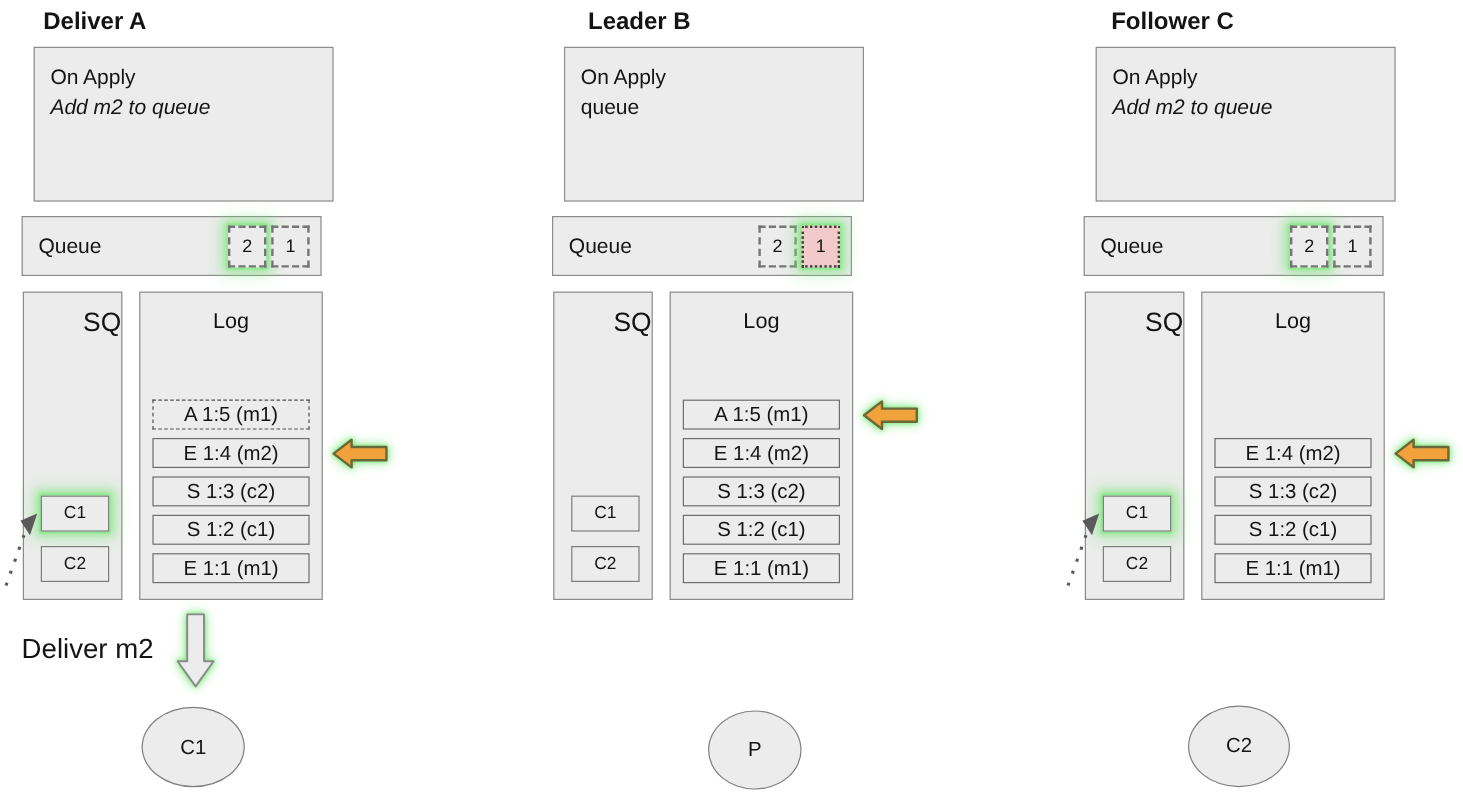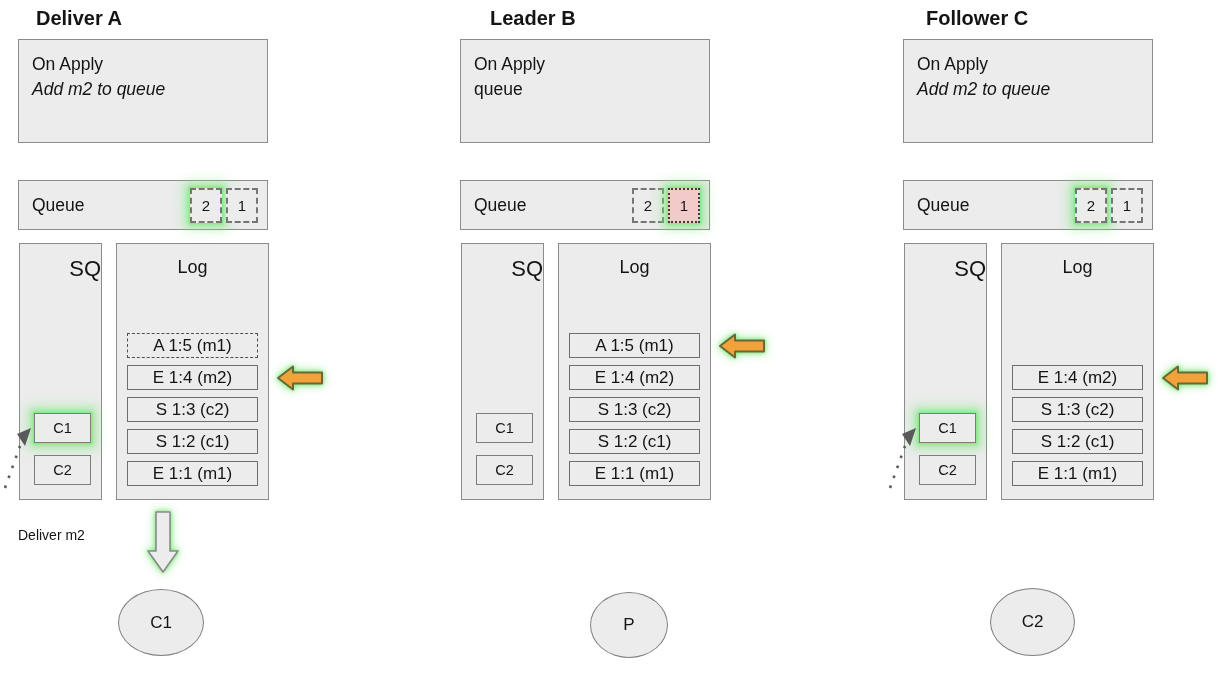--- a/index.html
+++ b/index.html
@@ -8,21 +8,21 @@
     font-family:"Liberation Sans", sans-serif; color:#141414; overflow:hidden;
   }
   .column { position:absolute; top:0; height:673px; width:250px; }
   #col-a { left:18px; } #col-b { left:460px; } #col-c { left:903px; }
 
   .col-title { position:absolute; top:7px; margin:0; font-size:20px; font-weight:700; white-space:nowrap; }
   #col-a .col-title { left:18px; } #col-b .col-title { left:30px; } #col-c .col-title { left:23px; }
 
   .panel { position:absolute; box-sizing:border-box; background:#ececec; border:1.4px solid #8c8c8c; }
 
-  .on-apply { left:0; top:39px; width:250px; height:104px; padding:12px 8px 1px 13px; font-size:17.5px; line-height:25px; }
+  .on-apply { left:10px; top:39px; width:250px; height:129px; padding:12px 8px 1px 13px; font-size:17.5px; line-height:25px; }
   .oa-line { white-space:nowrap; }
   .italic { font-style:italic; }
 
   .queue { left:0; top:180px; width:250px; height:50px; display:flex; align-items:center; }
   .queue-label { margin-left:13px; font-size:17.5px; flex:1; }
   .queue-items { display:flex; gap:4px; margin-right:9px; }
   .qitem { width:32px; height:35px; box-sizing:border-box; display:flex; align-items:center;
            justify-content:center; font-size:15px; background:#ececec; }
   .q-dashed { border:2px dashed #757575; }
   .q-pink { border:2px dotted #3c3c3c; background:#f3caca; }
@@ -43,21 +43,21 @@
   .e-dashed { border:1.6px dashed #4f4f4f; }
 
   .orange-arrow { position:absolute; left:259px; overflow:visible;
     filter:drop-shadow(0 0 2px rgba(110,230,110,.95)) drop-shadow(0 0 5px rgba(110,230,110,.65)); }
   #col-a .orange-arrow { top:365px; }
   #col-b .orange-arrow { top:333px; }
   #col-c .orange-arrow { top:365px; }
 
   .dotted-arrow { position:absolute; left:-16px; top:424px; overflow:visible; }
 
-  .deliver-label { position:absolute; left:0; top:527px; font-size:14px; white-space:nowrap; }
+  .deliver-label { position:absolute; left:0; top:527px; font-size:23px; white-space:nowrap; }
   .down-arrow { position:absolute; left:129px; top:511px; overflow:visible;
     filter:drop-shadow(0 0 2px rgba(110,230,110,.95)) drop-shadow(0 0 5px rgba(110,230,110,.6)); }
 
   .node { position:absolute; box-sizing:border-box; background:#ececec; border:1.5px solid #7f7f7f;
           border-radius:50%; display:flex; align-items:center; justify-content:center; font-size:17px; }
   #col-a .node { left:100px; top:589px; width:86px; height:67px; }
   #col-b .node { left:130px; top:592px; width:78px; height:66px; }
   #col-c .node { left:87px; top:588px; width:85px; height:68px; }
 </style>
 </head>

